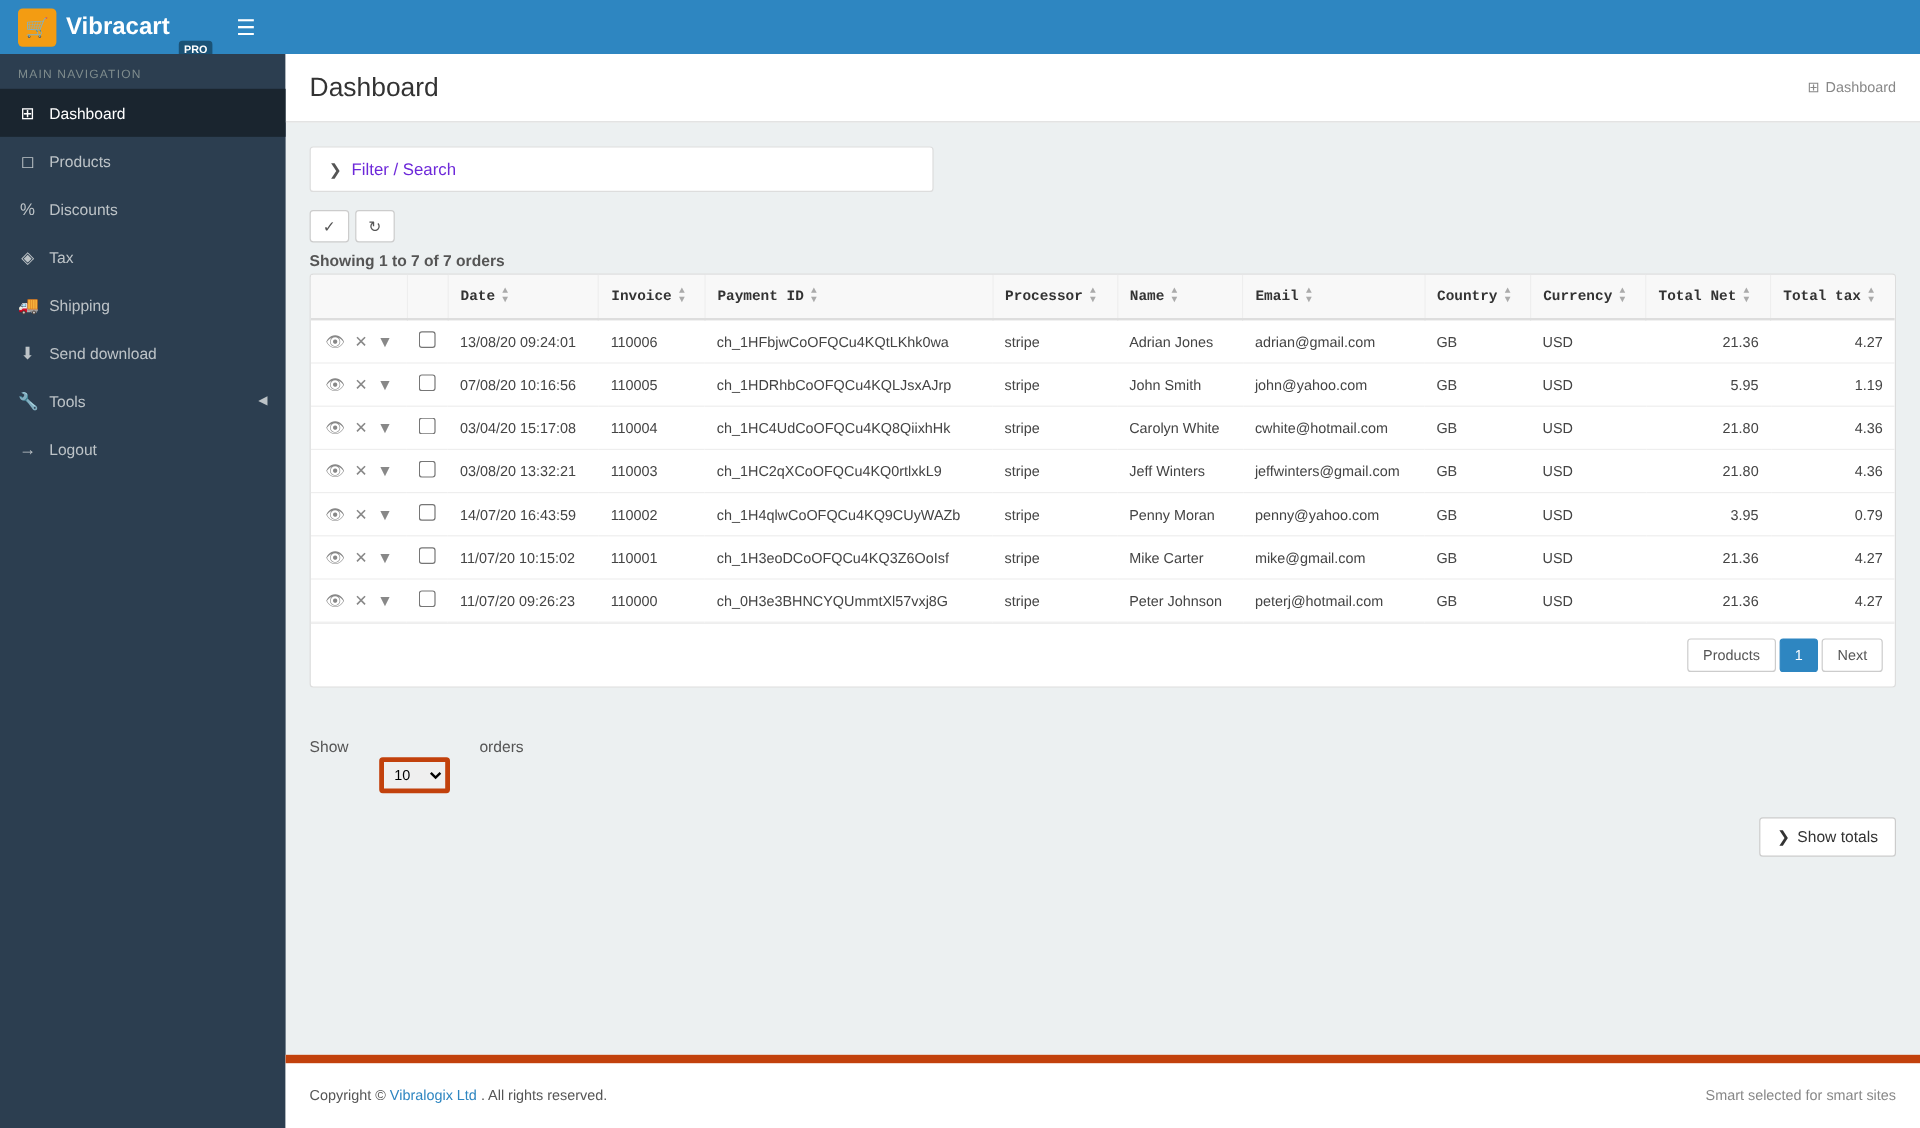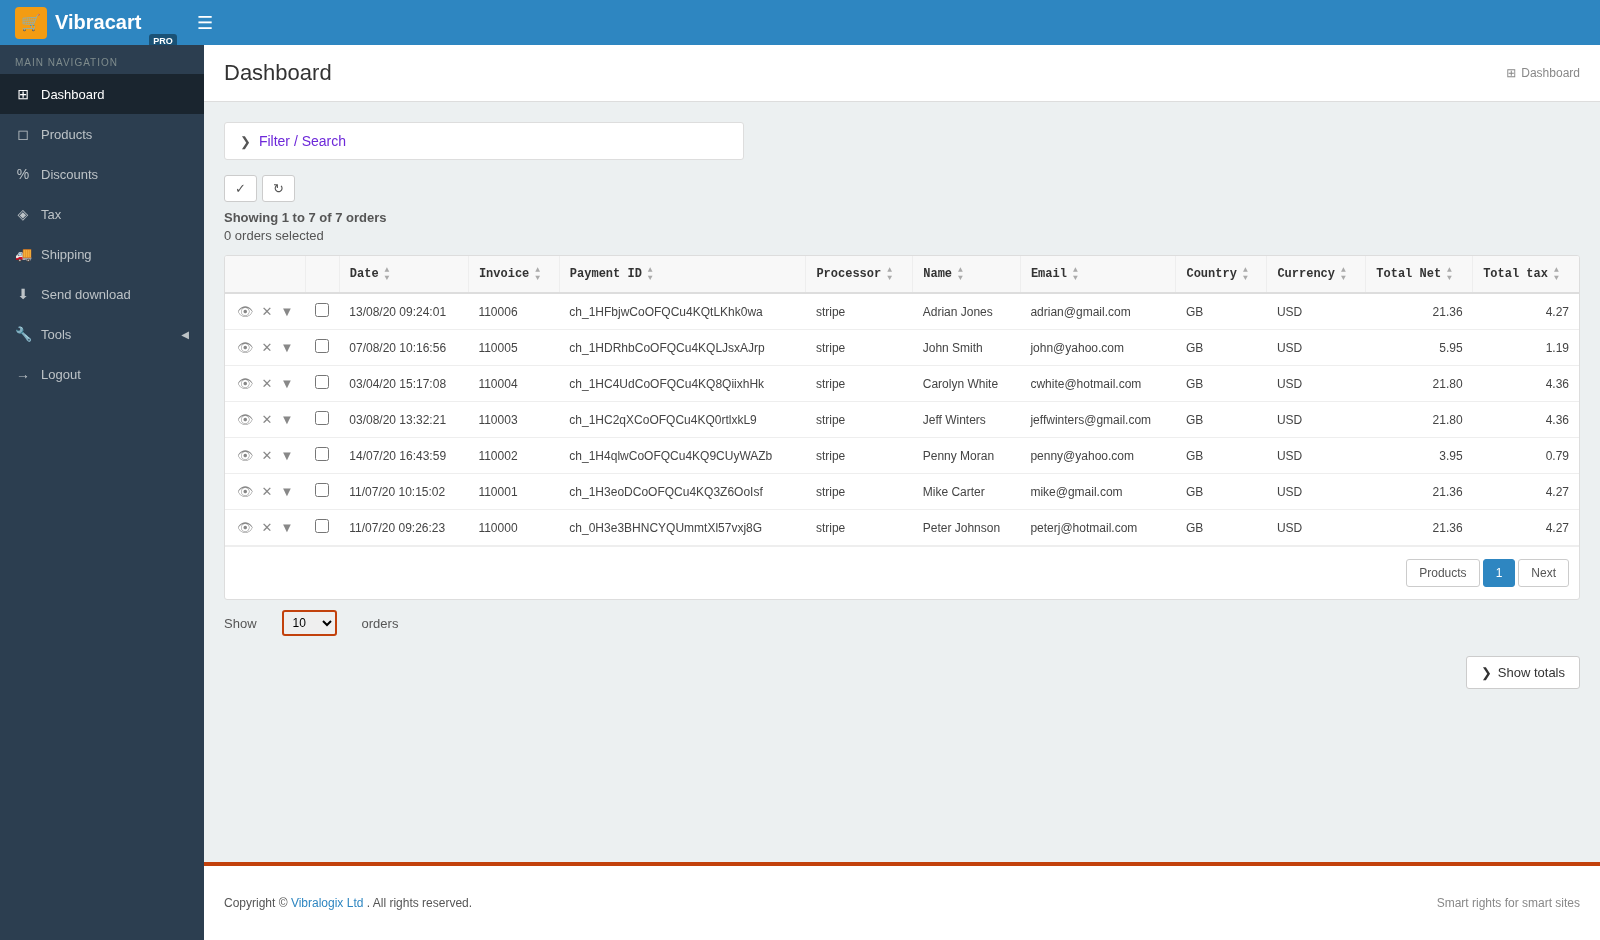--- a/index.html
+++ b/index.html
@@ -51,21 +51,21 @@
 
     
     .layout {
       display: flex;
       flex: 1;
     }
 
     
     .sidebar {
       background: #2c3e50;
-      width: 204px;
+      width: 238px;
       flex-shrink: 0;
       display: flex;
       flex-direction: column;
     }
     .sidebar-nav-label {
       color: #7f8c8d;
       font-size: 10px;
       padding: 12px 15px 6px;
       letter-spacing: 1px;
       text-transform: uppercase;
@@ -277,23 +277,24 @@
     .show-orders {
       display: flex;
       align-items: center;
       gap: 25px;
       padding: 10px 0;
       font-size: 13px;
       color: #555;
     }
     .show-orders select {
       padding: 3px 5px;
-      border: 2px solid #c2410c;
+      border: 4px solid #c2410c;
       border-radius: 3px;
       font-size: 12px;
+      margin-top: 48px;
     }
 
     
     .show-totals-row {
       display: flex;
       justify-content: flex-end;
       padding: 10px 0;
     }
     .show-totals-btn {
       background: white;
@@ -304,22 +305,22 @@
       font-size: 13px;
       color: #333;
       display: flex;
       align-items: center;
       gap: 6px;
     }
 
     
     .footer {
       background: white;
-      border-top: 4px solid #c2410c;
-      padding: 30px 20px;
+      border-top: 7px solid #c2410c;
+      padding: 20px 20px;
       display: flex;
       justify-content: space-between;
       align-items: center;
       font-size: 12px;
       color: #555;
     }
     .footer-link {
       color: #2e86c1;
       text-decoration: none;
     }
@@ -412,21 +413,20 @@
         <span class="filter-bar-arrow">❯</span>
         <span class="filter-bar-text">Filter / Search</span>
       </div>
 
       <div class="toolbar">
         <button class="toolbar-btn">✓</button>
         <button class="toolbar-btn">↻</button>
       </div>
 
       <div class="count-text">Showing 1 to 7 of 7 orders</div>
-      <div class="selected-text">0 orders selected</div>
 
       <div class="table-wrapper">
         <table>
           <thead>
             <tr>
               <th class="th-actions"></th>
               <th class="th-check"></th>
               <th>
                 <div class="th-inner">
                   <span>Date</span>
@@ -686,17 +686,17 @@
       </div>
 
     </div>
 
     <div class="footer">
       <div>
         <span>Copyright ©</span>
         <a class="footer-link" href="#">Vibralogix Ltd</a>
         <span>. All rights reserved.</span>
       </div>
-      <div class="footer-right">Smart rights for smart sites</div>
+      <div class="footer-right">Smart selected for smart sites</div>
     </div>
 
   </div>
 </div>
 
 </body></html>

